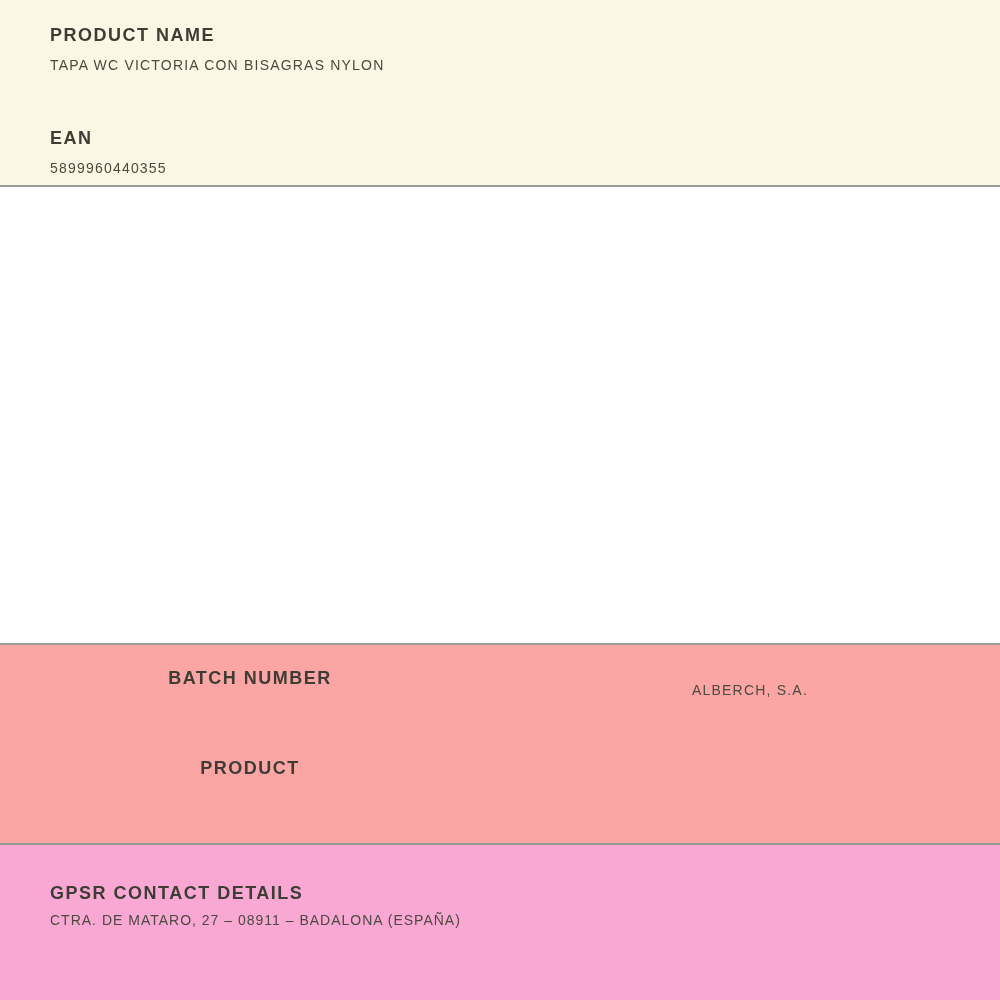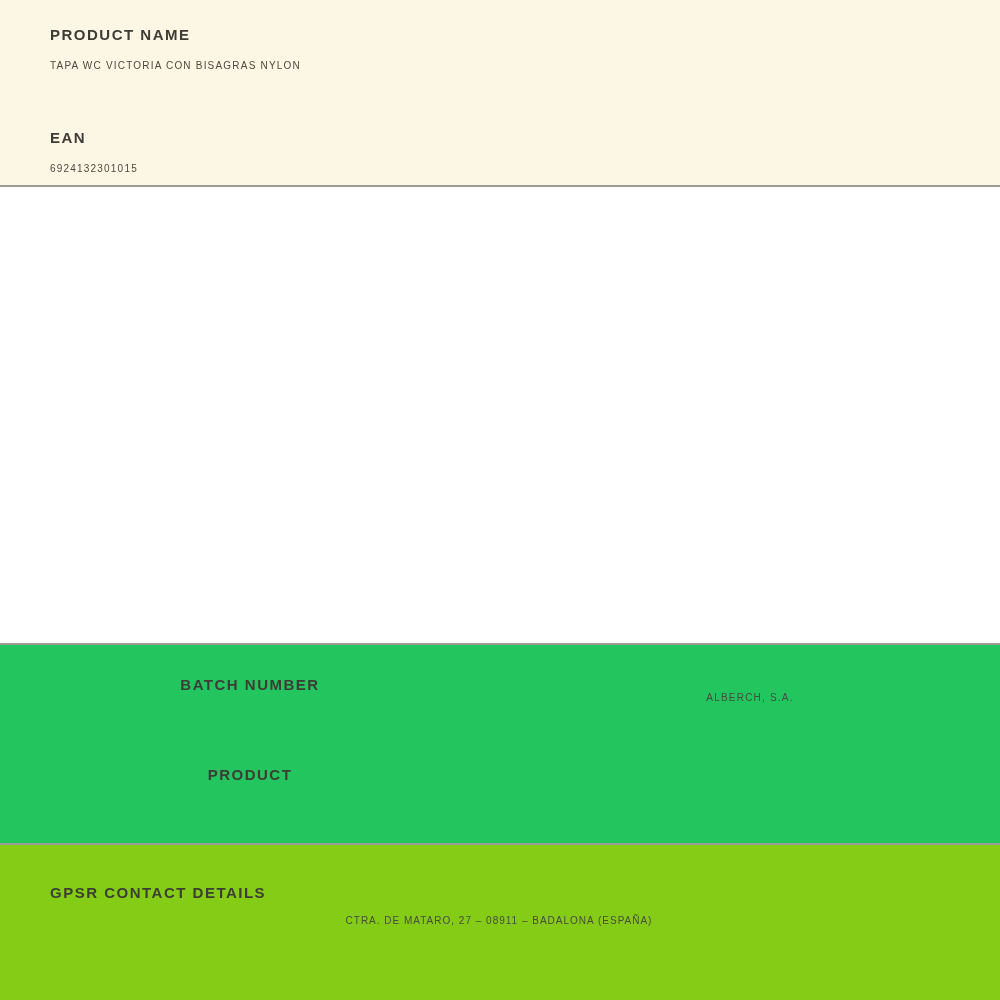--- a/index.html
+++ b/index.html
@@ -23,82 +23,82 @@
   }
   .panel { flex: 0 0 auto; }
 
   
   .product-info {
     background: #fcf6e4;
     height: 185px;
     padding: 27px 50px 0 50px;
   }
   .label {
-    font-size: 15px;
+    font-size: 18px;
     line-height: 16px;
     font-weight: bold;
     letter-spacing: 1.5px;
     color: #3d3d35;
   }
   .value {
-    font-size: 10px;
+    font-size: 14px;
     line-height: 17px;
     font-weight: normal;
     letter-spacing: 1.2px;
     color: #4a4a40;
     margin-top: 14px;
     min-height: 17px;
   }
   .field + .field { margin-top: 56px; }
 
   
   .image-area {
     background: #ffffff;
     height: 456px;
   }
 
   
   .details {
-    background: #22c55e;
+    background: #fca5a5;
     height: 198px;
-    padding-top: 32px;
+    padding-top: 25px;
   }
   .details-grid {
     display: grid;
     grid-template-columns: 1fr 1fr;
     grid-template-rows: 90px auto;
   }
   .details .field { margin: 0; text-align: center; }
   .details .value { margin-top: 12px; }
 
   
   .gpsr {
-    background: #84cc16;
+    background: #f9a8d4;
     height: 155px;
     padding: 40px 52px 4px 50px;
   }
   .gpsr .address {
     margin-top: 11px;
-    text-align: center;
+    text-align: left;
     letter-spacing: 1px;
   }
 </style>
 </head>
 <body>
 
 <div class="page">
 
   <section class="panel product-info">
     <div class="field">
       <div class="label">PRODUCT NAME</div>
       <div class="value">TAPA WC VICTORIA CON BISAGRAS NYLON</div>
     </div>
     <div class="field">
       <div class="label">EAN</div>
-      <div class="value">6924132301015</div>
+      <div class="value">5899960440355</div>
     </div>
   </section>
 
   <div class="divider"></div>
 
   <section class="image-area"></section>
 
   <div class="divider"></div>
 
   <section class="panel details">

